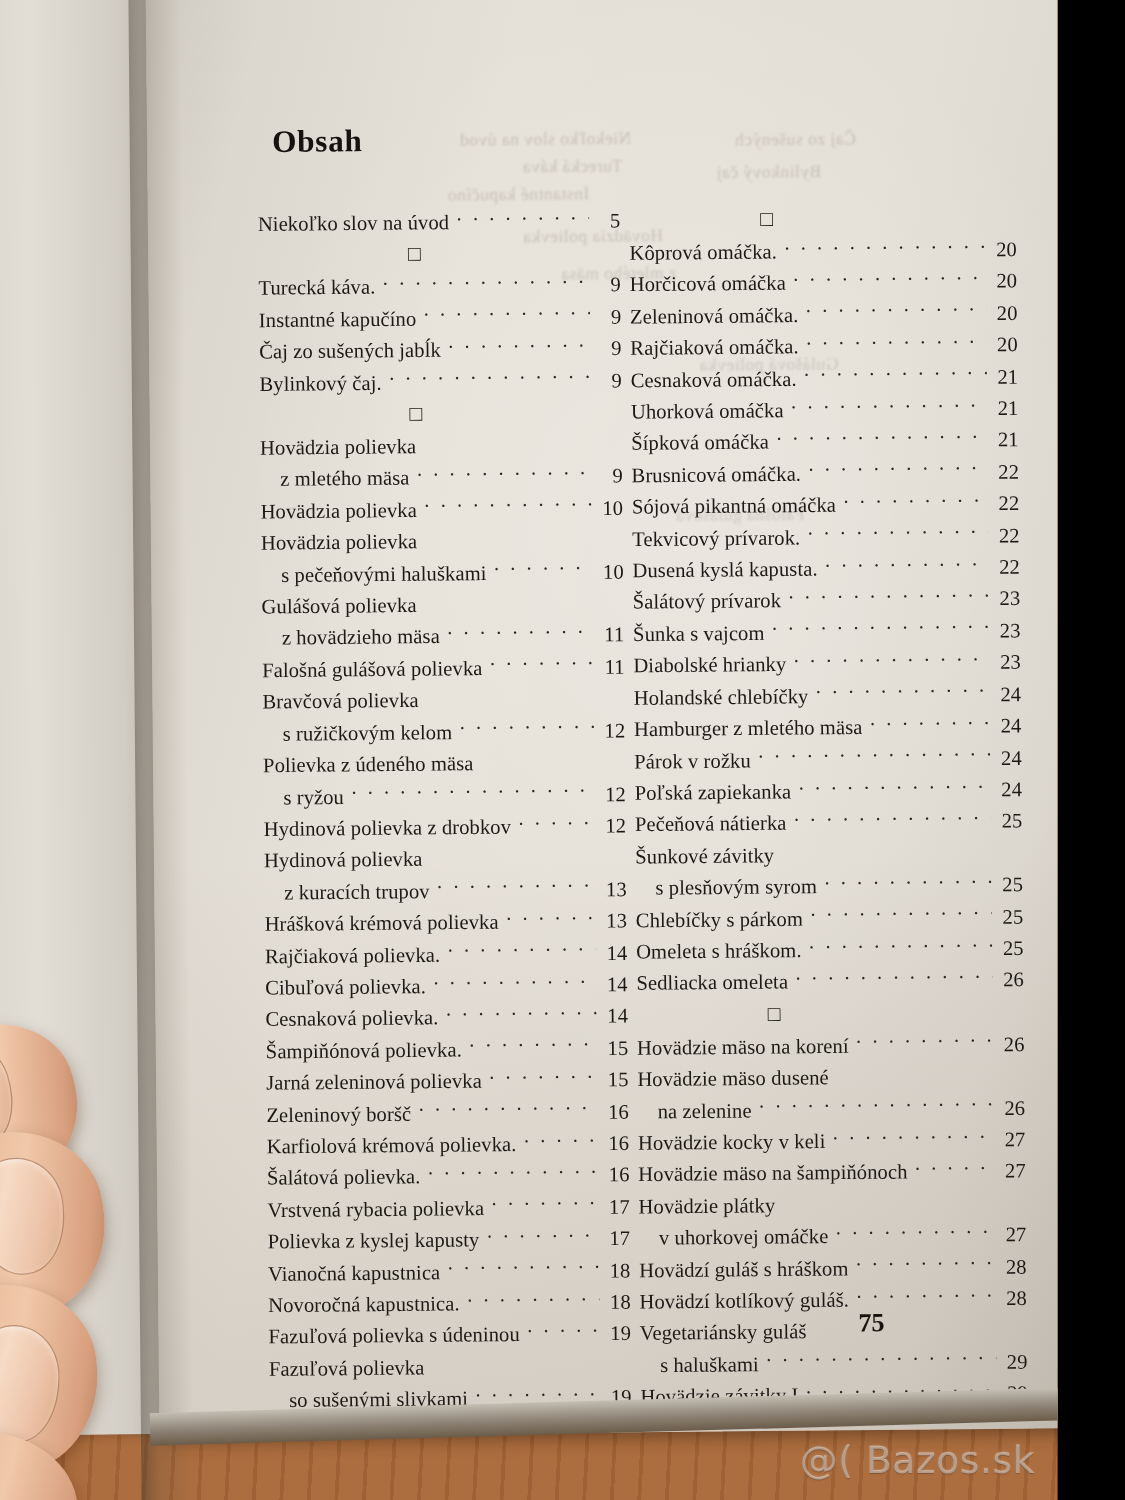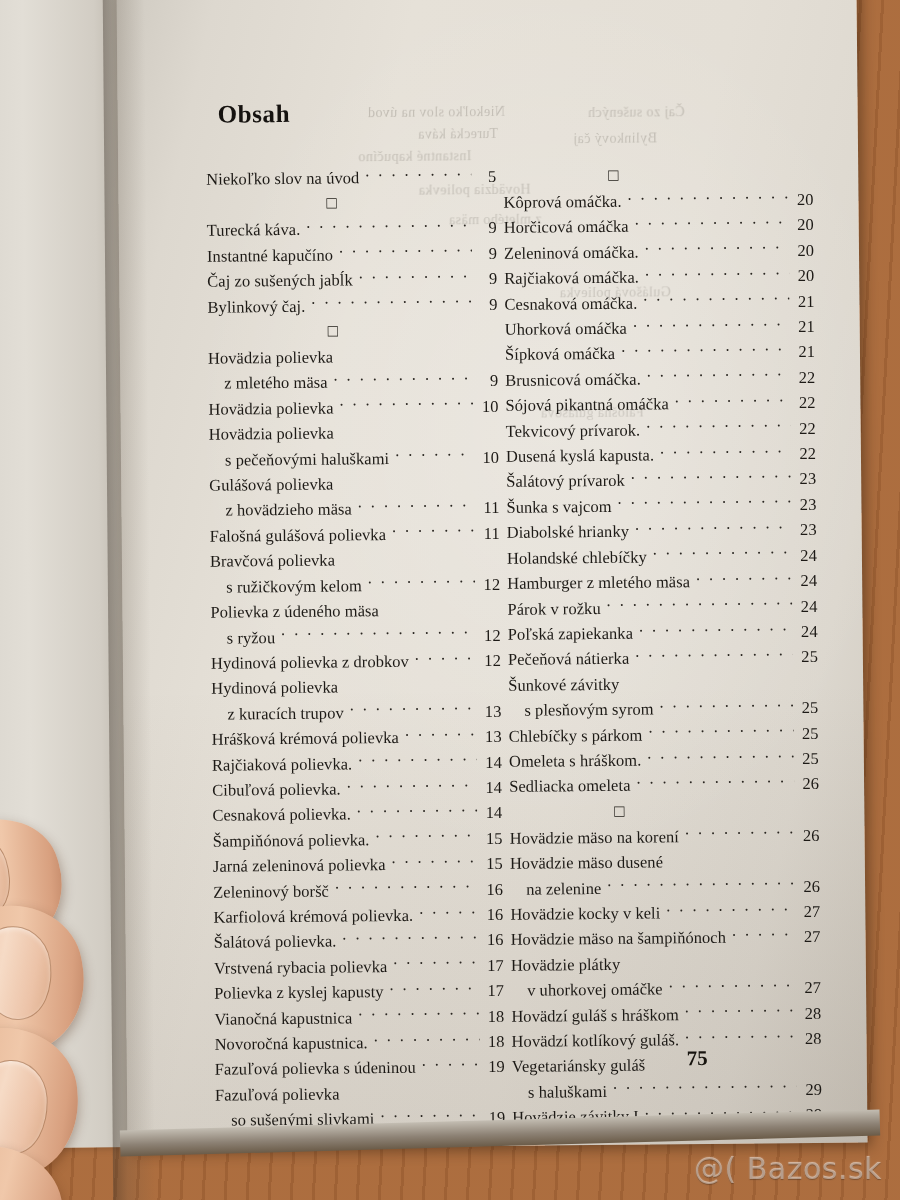--- a/index.html
+++ b/index.html
@@ -2,25 +2,26 @@
 <html><head>
 <meta charset="utf-8">
 <style>
   html, body {
     margin: 0;
     padding: 0;
     background: #000;
   }
   #photo {
     position: relative;
-    width: 900px;
+    width: 808px;
     height: 1200px;
     overflow: hidden;
     font-family: "Liberation Serif", serif;
     background: #9a5f31;
+    padding-left: 38px;
   }
 
   
   .wood {
     position: absolute;
     inset: 0;
     background:
       repeating-linear-gradient(97deg,
         rgba(0,0,0,0.10) 0px, rgba(0,0,0,0.10) 2px,
         rgba(255,255,255,0.05) 2px, rgba(255,255,255,0.05) 7px,

